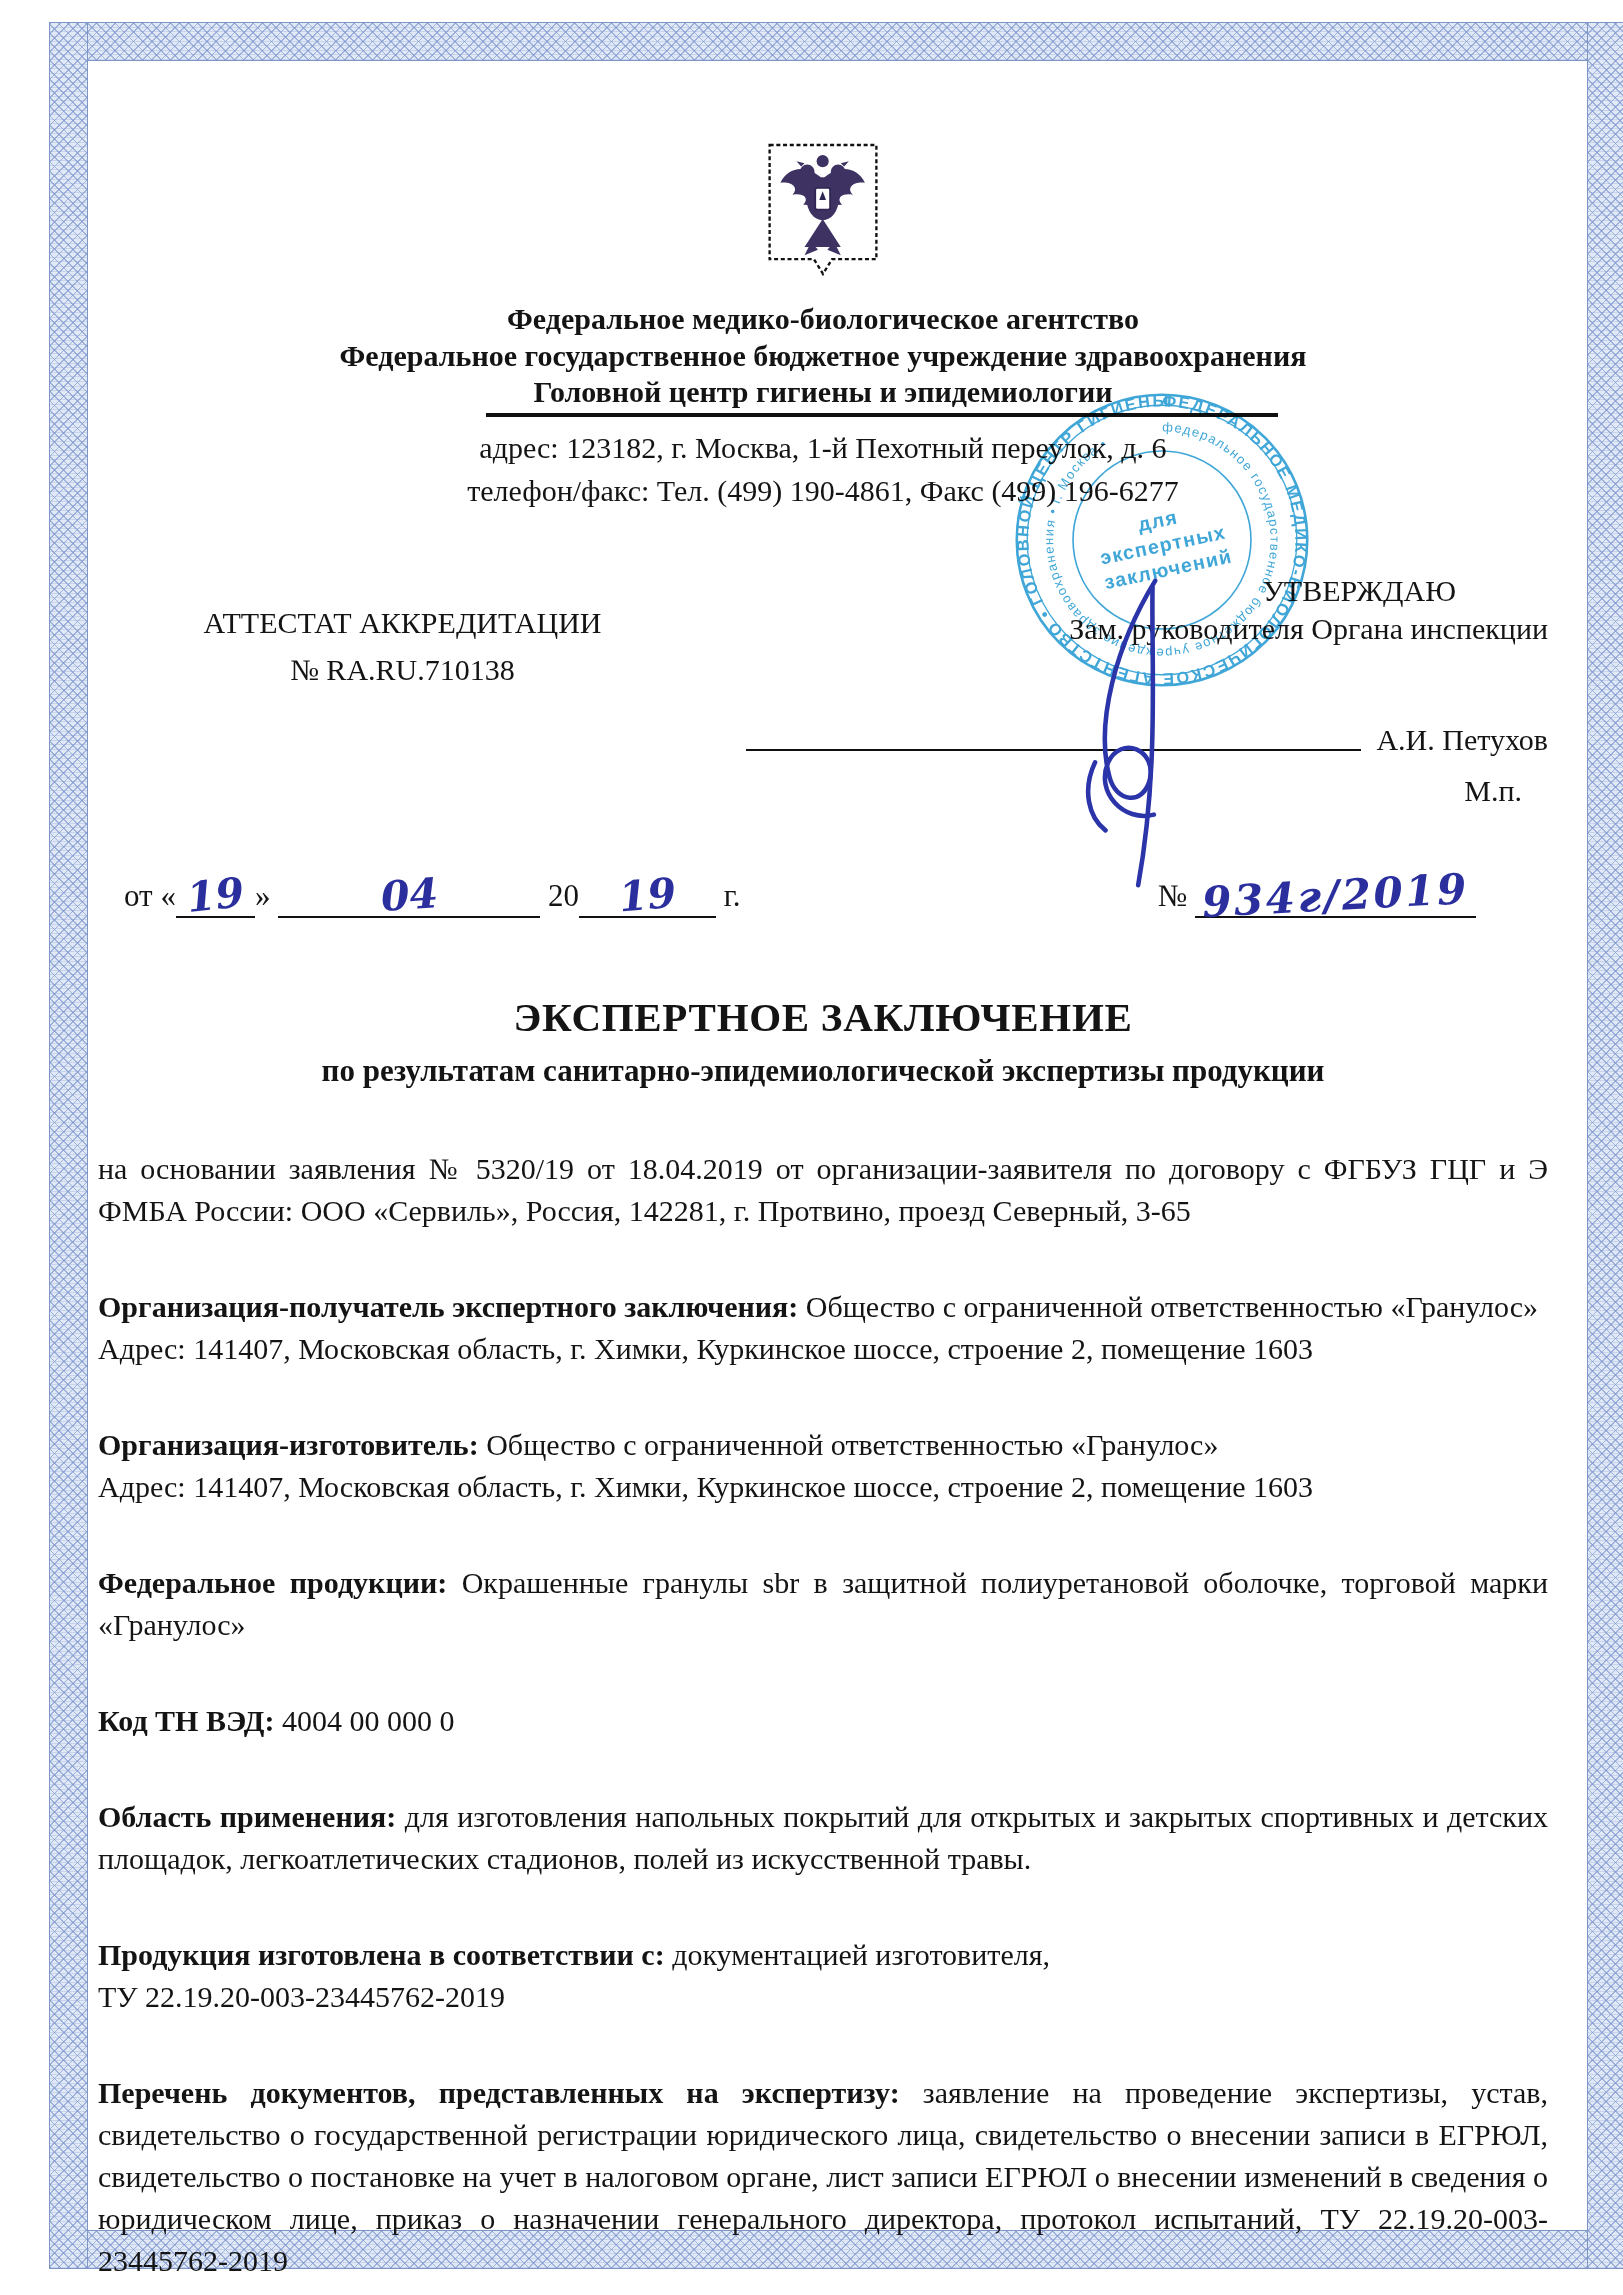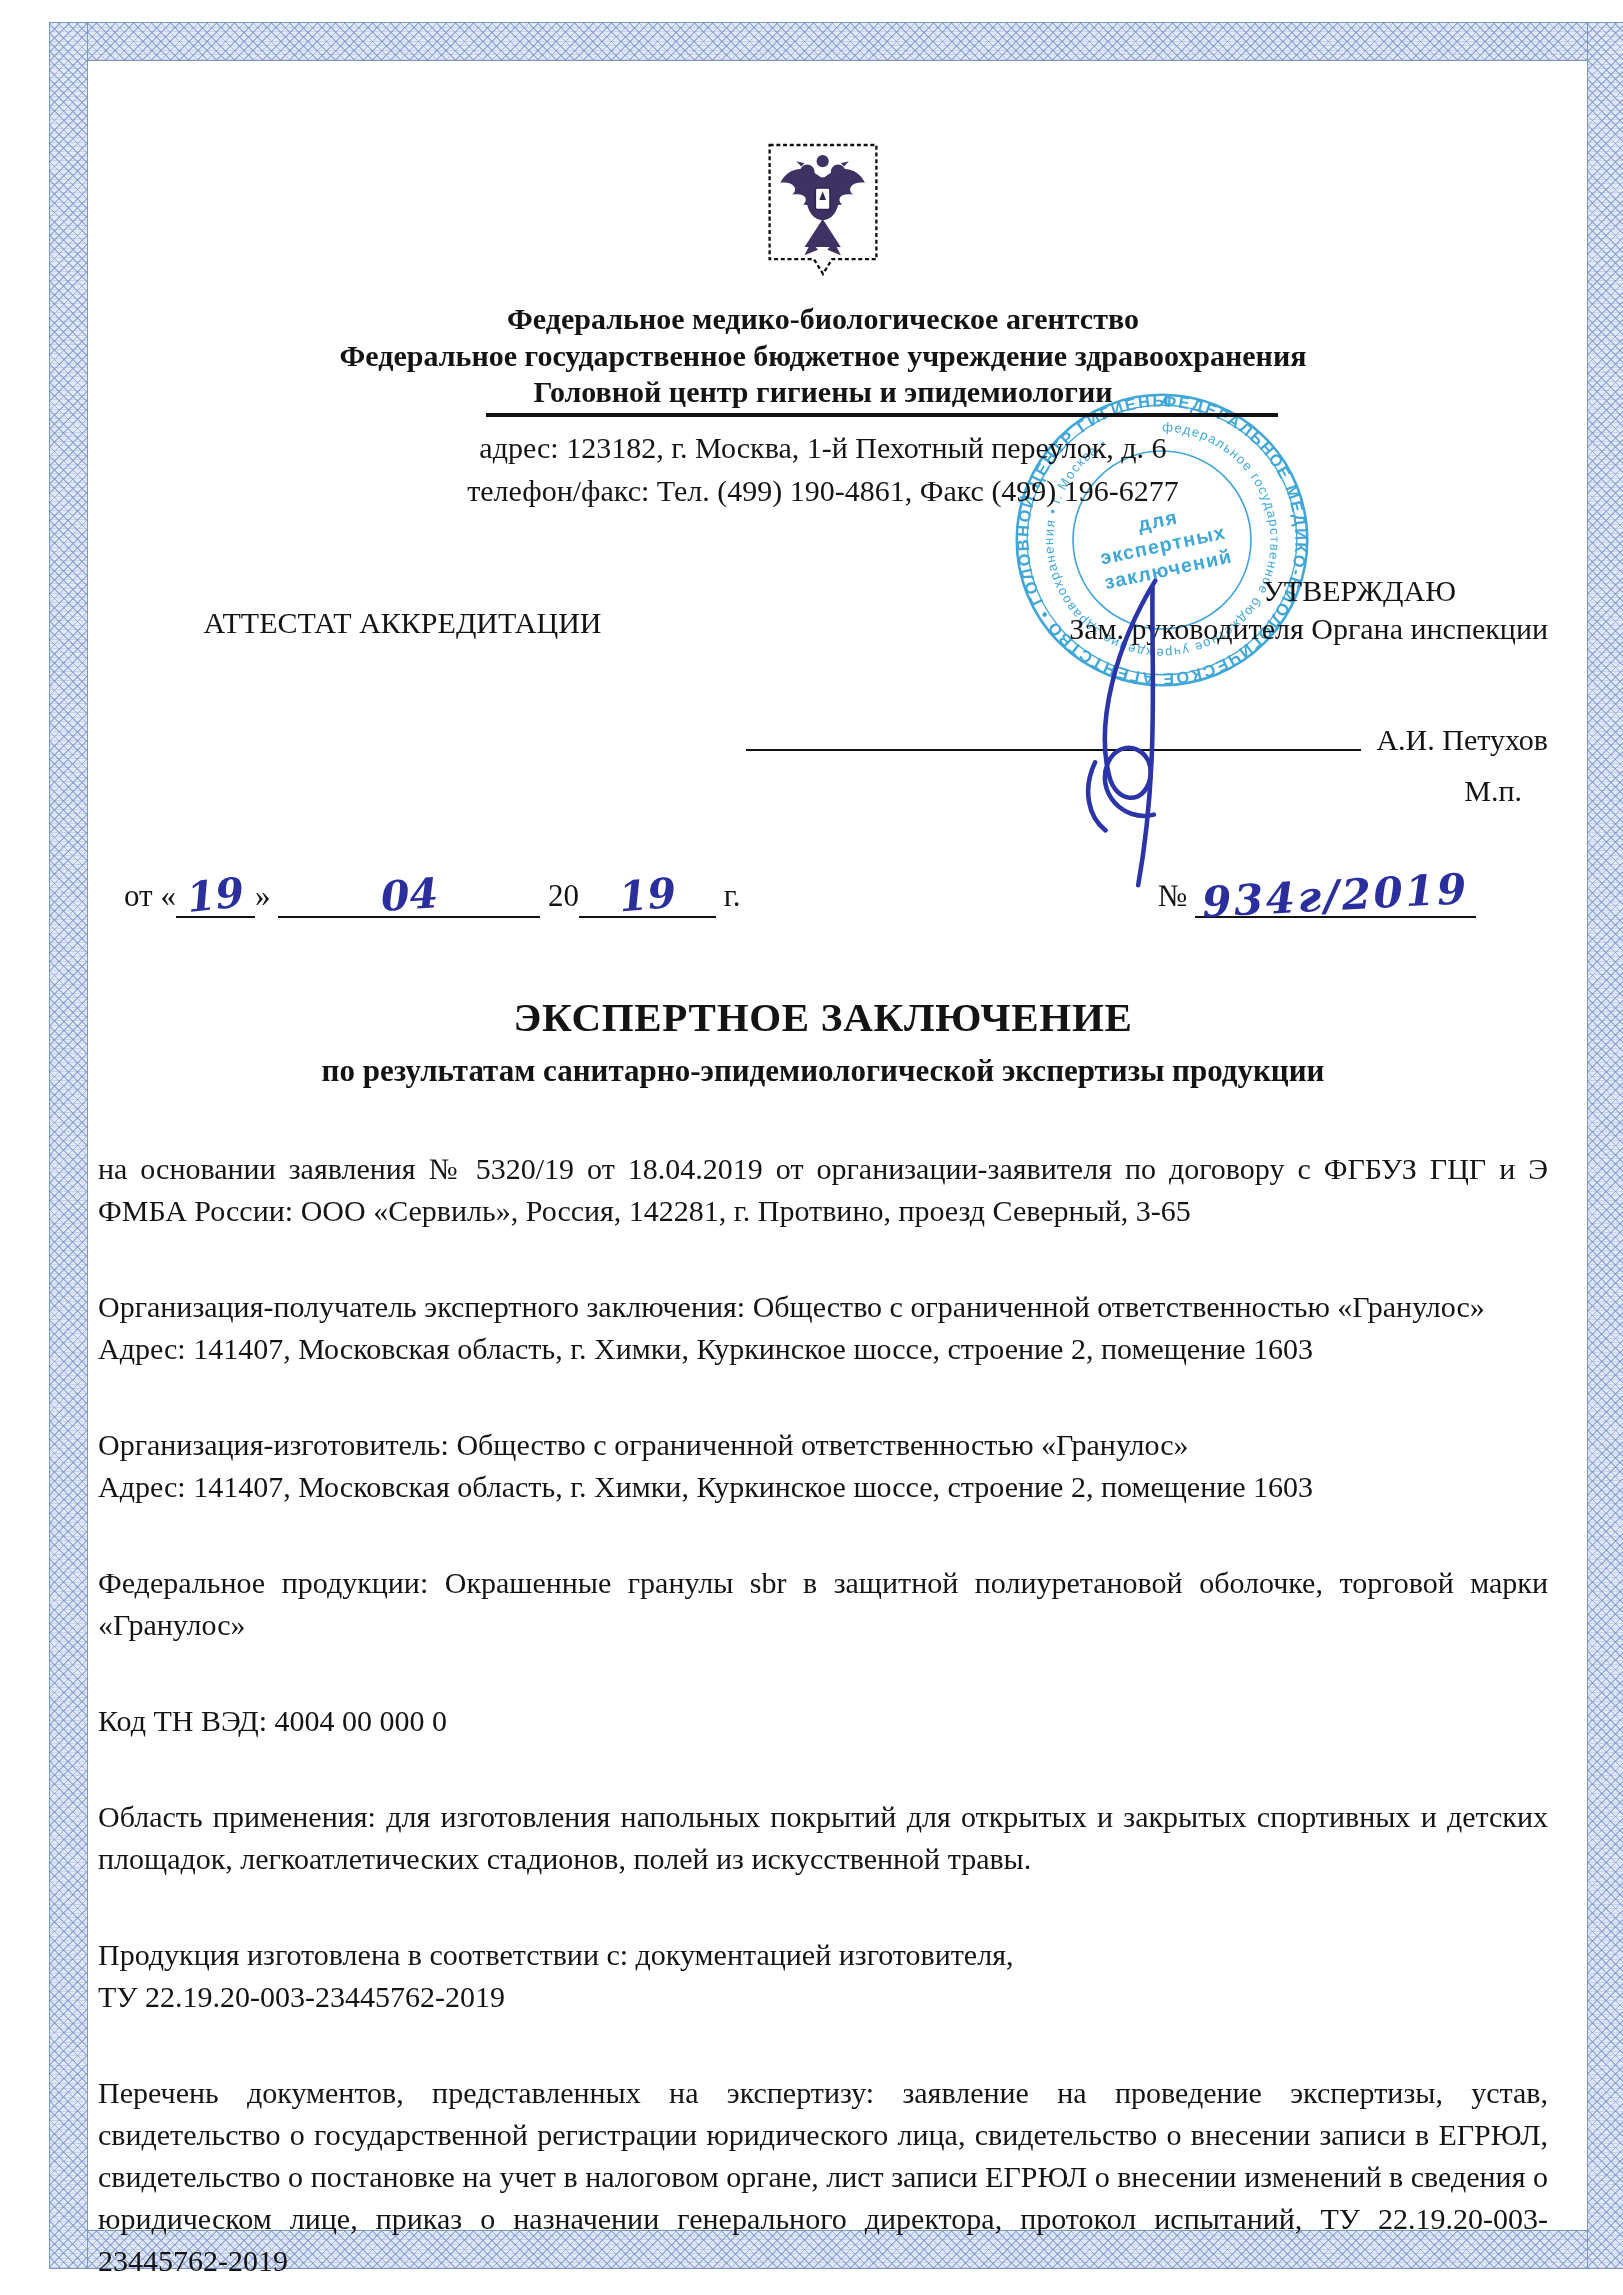--- a/index.html
+++ b/index.html
@@ -49,21 +49,21 @@
   .useg-day{min-width:79px;}
   .useg-month{min-width:262px;}
   .useg-year{min-width:137px;}
   .useg-num{min-width:281px;}
 
   .title{text-align:center;font-weight:bold;font-size:41px;margin-top:75px;letter-spacing:0.7px;}
   .subtitle{text-align:center;font-weight:bold;font-size:31px;margin-top:11.8px;}
 
   .para{font-size:30px;line-height:1.4;text-align:justify;white-space:pre-wrap;margin:0;margin-top:54px;}
   .para:first-of-type{margin-top:59px;}
-  .para strong{font-weight:normal;}
+  .para strong{font-weight:bold;}
 
   .stamp{position:absolute;left:1005px;top:383px;width:314px;height:314px;z-index:5;
          opacity:.92;mix-blend-mode:multiply;}
   .signature{position:absolute;left:1018px;top:566px;width:209px;height:334px;z-index:6;}
 </style>
 </head>
 <body>
 
 <div class="page">
 
@@ -104,20 +104,21 @@
     <div class="dept-underline"></div>
 
     <div class="addr">
       <div>адрес: 123182, г. Москва, 1-й Пехотный переулок, д. 6</div>
       <div>телефон/факс: Тел. (499) 190-4861, Факс (499) 196-6277</div>
     </div>
 
     <div class="hdr-row">
       <div class="accred">
         <div>АТТЕСТАТ АККРЕДИТАЦИИ</div>
+        <div>№ RA.RU.710138</div>
       </div>
       <div class="approve">
         <div class="approve-label">УТВЕРЖДАЮ</div>
         <div class="approve-title">Зам. руководителя Органа инспекции</div>
         <div class="sig-row">
           <span class="sig-line"></span>
           <span class="approver-name">А.И. Петухов</span>
         </div>
         <div class="mp">М.п.</div>
       </div>

